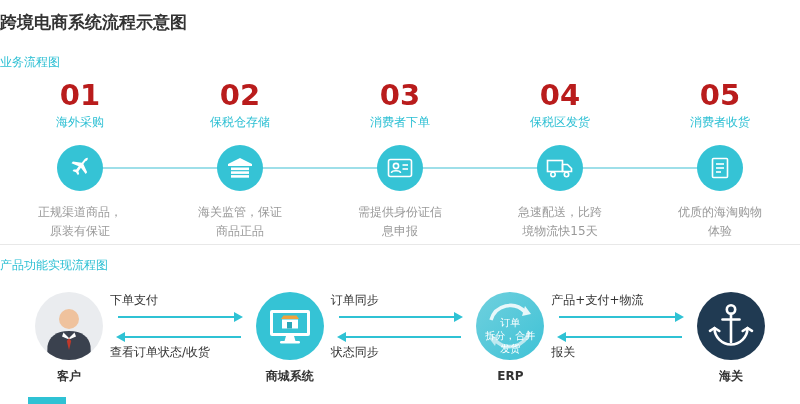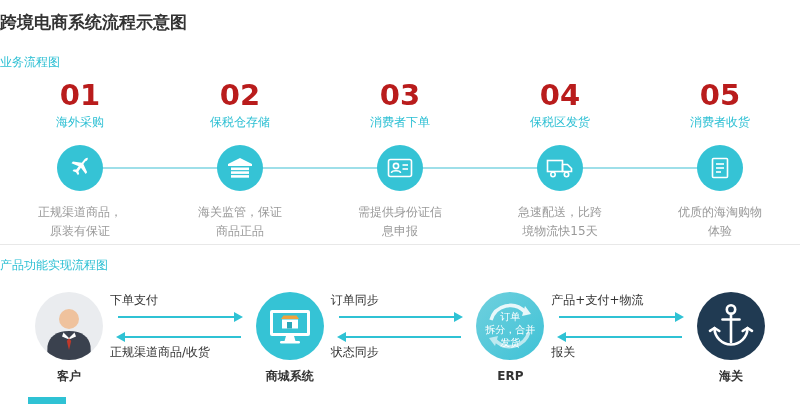--- a/index.html
+++ b/index.html
@@ -53,21 +53,21 @@
     margin-top:18px; padding:0 28px;
     display:flex; align-items:flex-start;
   }
   .node { width:82px; display:flex; flex-direction:column; align-items:center; position:relative; }
   .node-circle { width:68px; height:68px; position:relative; }
   .node-label {
     margin-top:8px; font-size:12px; font-weight:bold; color:#333; line-height:16px;
     text-align:center; white-space:nowrap;
   }
   .erp-text {
-    position:absolute; top:3px; left:0; width:68px; height:68px;
+    position:absolute; top:9px; left:0; width:68px; height:68px;
     display:flex; flex-direction:column; align-items:center; justify-content:center;
     color:#fff; font-size:10px; line-height:1.3; text-align:center;
   }
   .flow { flex:1; display:flex; flex-direction:column; }
   .flow-label {
     font-size:12px; color:#333; line-height:16px; text-align:left; white-space:nowrap;
   }
   .arrow { position:relative; height:2px; background:#2fc2d4; margin:0 8px; }
   .arrow-right { margin-top:8px; }
   .arrow-right::after {
@@ -192,21 +192,21 @@
           </g>
         </svg>
       </div>
       <div class="node-label">客户</div>
     </div>
 
     <div class="flow">
       <div class="flow-label">下单支付</div>
       <div class="arrow arrow-right"></div>
       <div class="arrow arrow-left"></div>
-      <div class="flow-label flow-label-bottom">正规渠道商品/收货</div>
+      <div class="flow-label flow-label-bottom">查看订单状态/收货</div>
     </div>
 
     <div class="node">
       <div class="node-circle">
         <svg width="68" height="68" viewBox="0 0 68 68">
           <circle cx="34" cy="34" r="34" fill="#35c3d5"></circle>
           <rect x="14" y="18" width="40" height="26" rx="2" fill="#fff"></rect>
           <rect x="17" y="21" width="34" height="20" fill="#35c3d5"></rect>
           <path d="M25 27 l2.5-3.5 h13 l2.5 3.5 z" fill="#f0a23c"></path>
           <rect x="26" y="27.5" width="16" height="9" fill="#fff"></rect>

